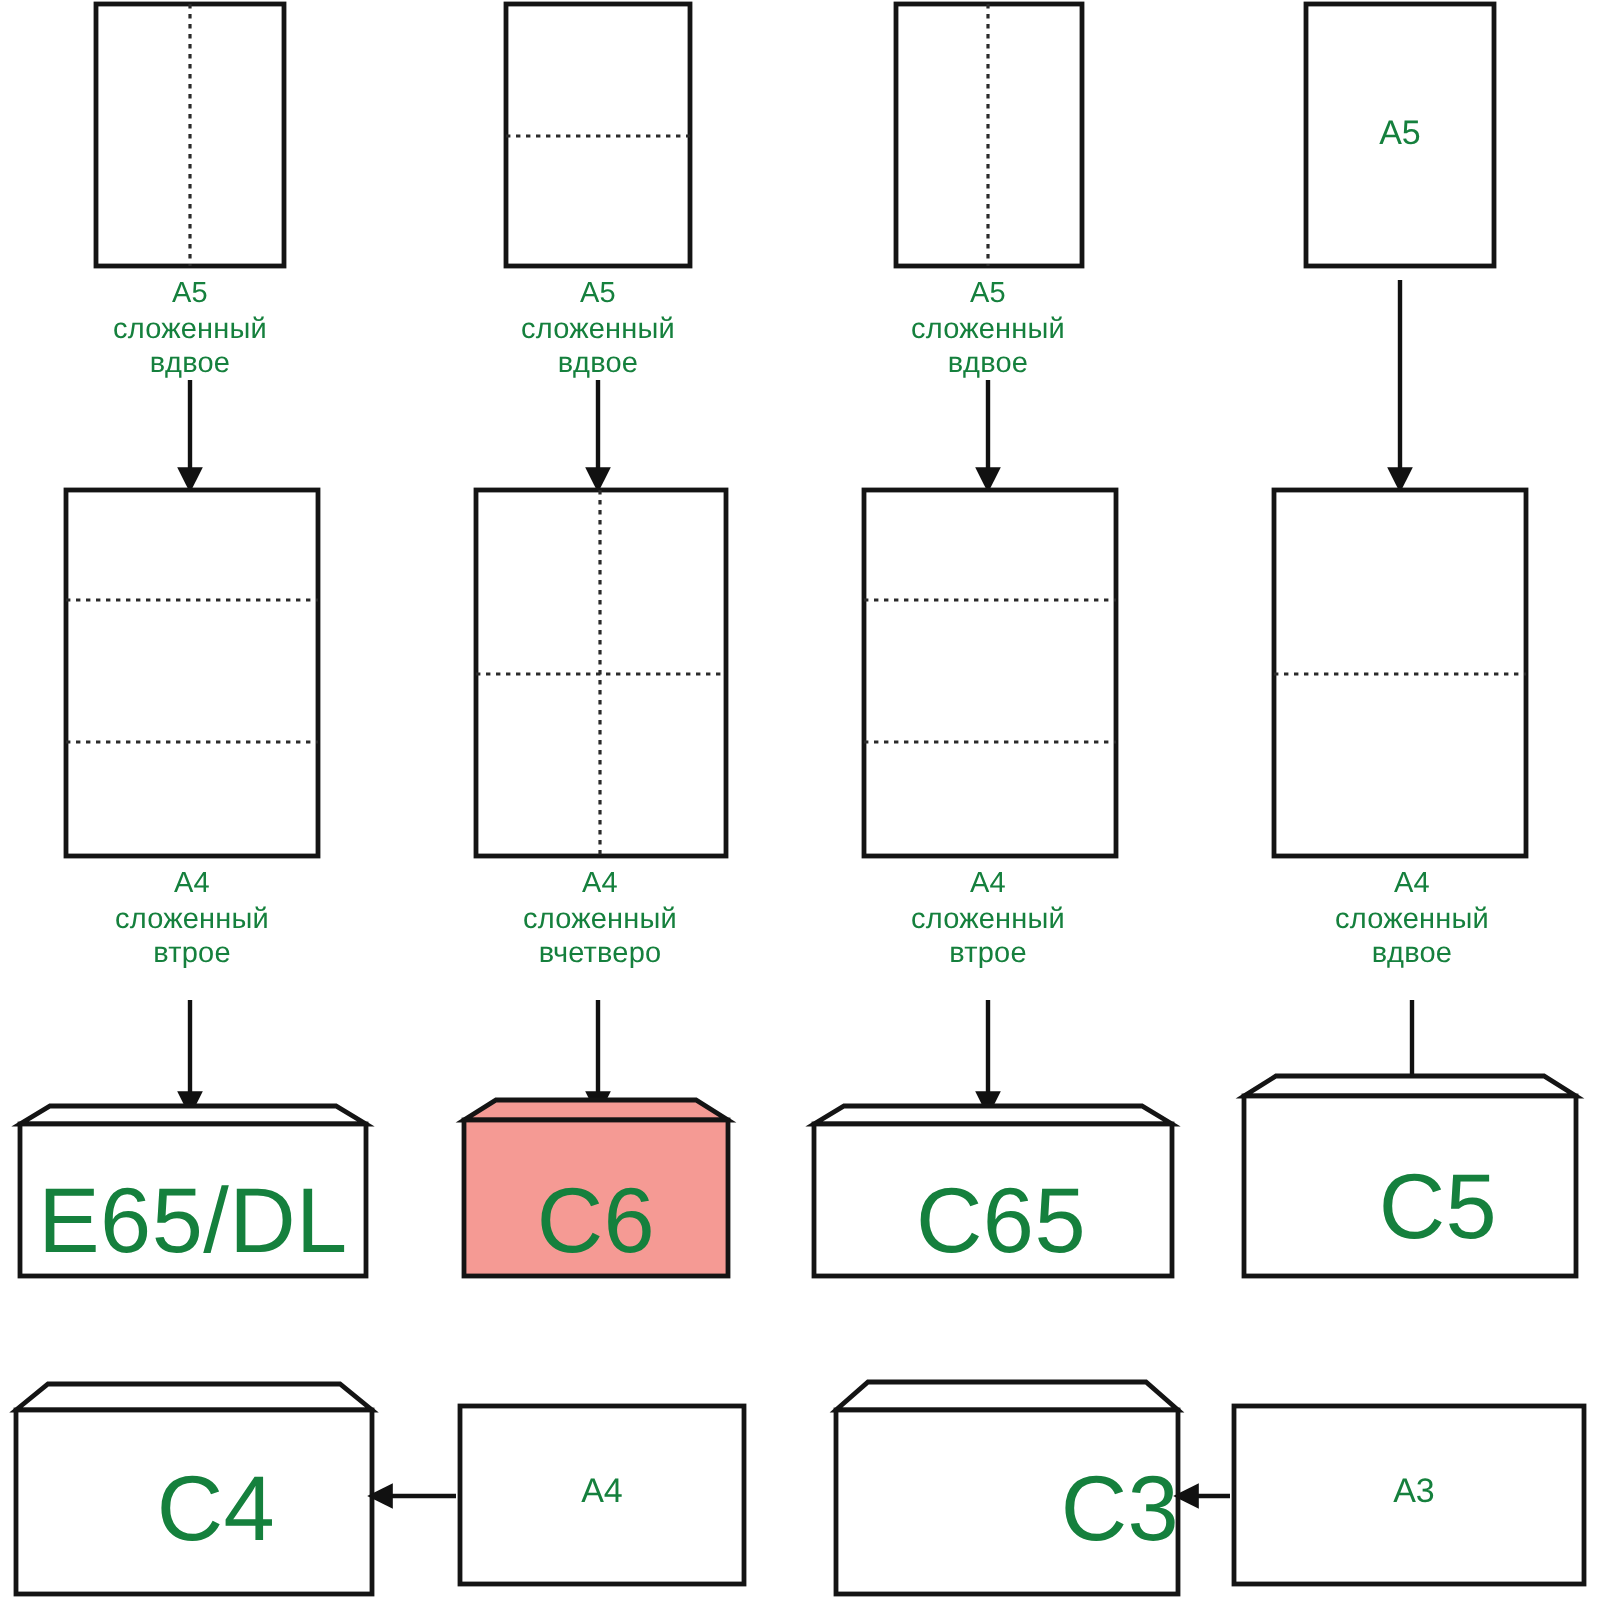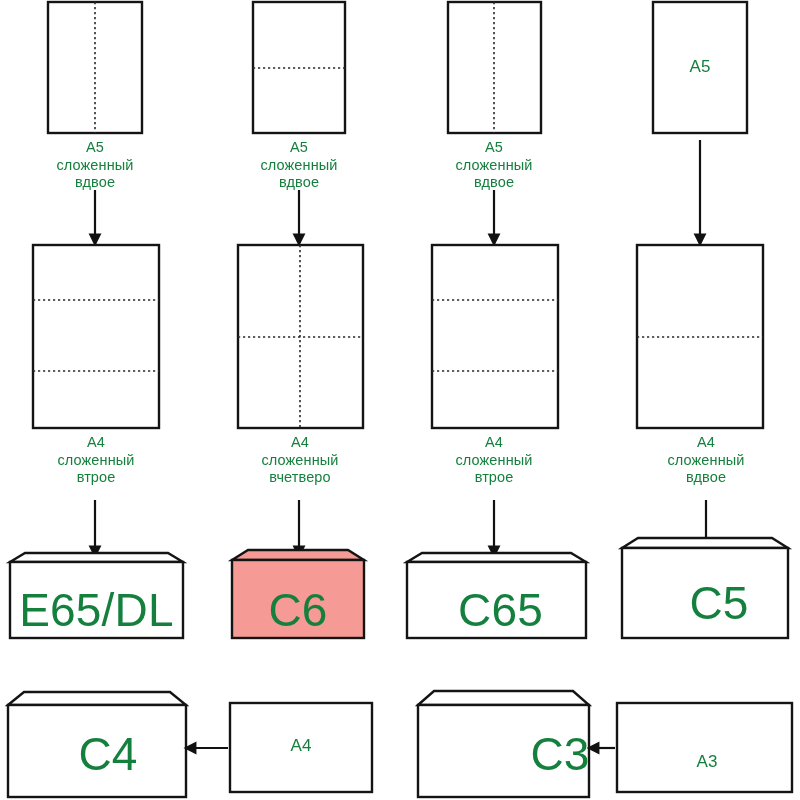--- a/index.html
+++ b/index.html
@@ -196,15 +196,15 @@
 вдвое</div>
 
   <div class="lbl lbl-env" style="left:10px; top:582px; width:173px;">E65/DL</div>
   <div class="lbl lbl-env" style="left:232px; top:582px; width:132px;">C6</div>
   <div class="lbl lbl-env" style="left:407px; top:582px; width:187px;">C65</div>
   <div class="lbl lbl-env" style="left:622px; top:575px; width:194px;">C5</div>
 
   <div class="lbl lbl-env" style="left:8px; top:726px; width:200px;">C4</div>
   <div class="lbl lbl-sheet" style="left:230px; top:736px; width:142px;">A4</div>
   <div class="lbl lbl-env" style="left:438px; top:726px; width:188px;margin-left:28px;">C3</div>
-  <div class="lbl lbl-sheet" style="left:617px; top:752px; width:180px;">A3</div>
+  <div class="lbl lbl-sheet" style="left:617px; top:736px; width:180px;">A3</div>
 
 </div>
 
 </body></html>

